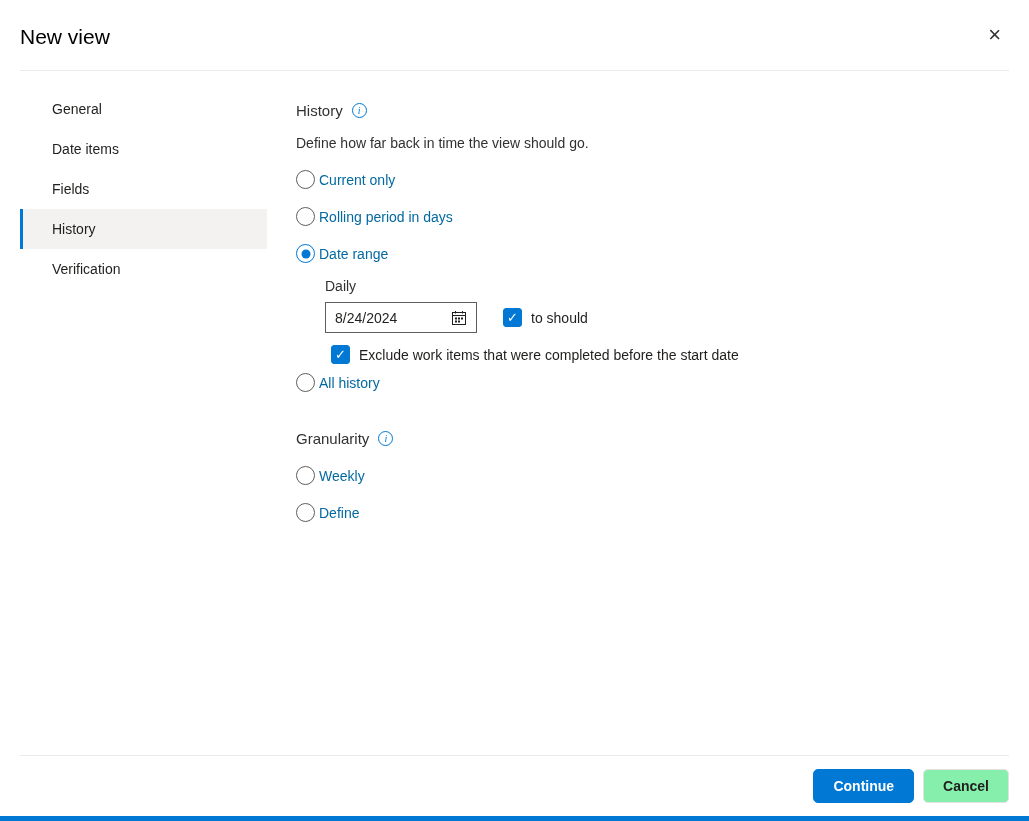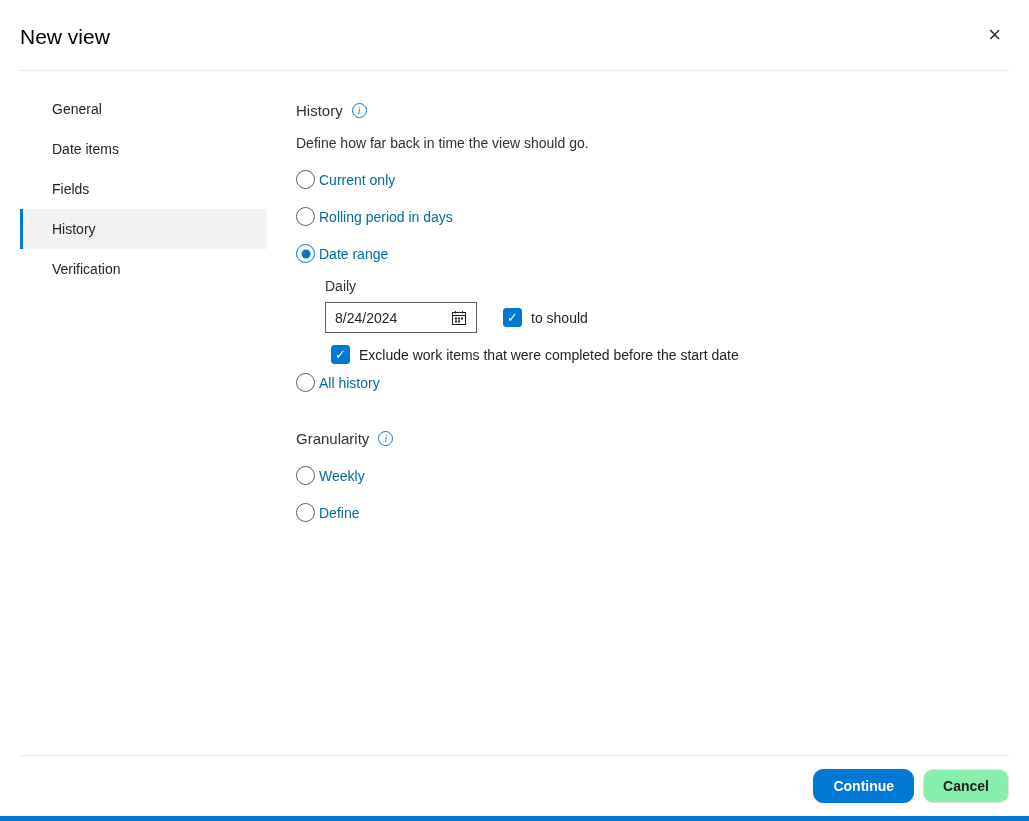--- a/index.html
+++ b/index.html
@@ -208,21 +208,21 @@
     align-items: center;
     justify-content: flex-end;
     gap: 9px;
   }
   .btn {
     height: 34px;
     padding: 0 19px;
     font-size: 14px;
     font-weight: 600;
     font-family: "Liberation Sans", sans-serif;
-    border-radius: 10px;
+    border-radius: 5px;
     cursor: pointer;
   }
   .btn-primary {
     background: #0078d4;
     border: 1px solid #0078d4;
     color: #ffffff;
   }
   .btn-default {
     background: #86efac;
     border: 1px solid #e1e1e1;

